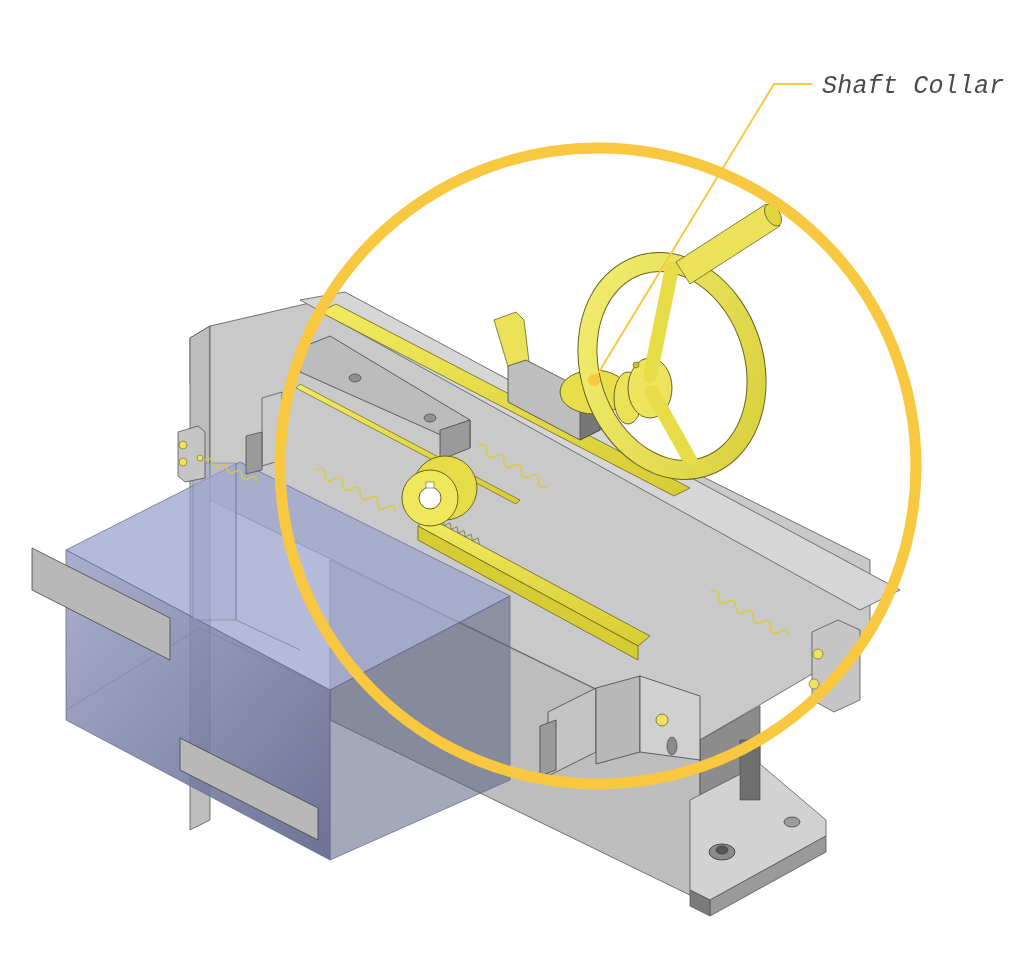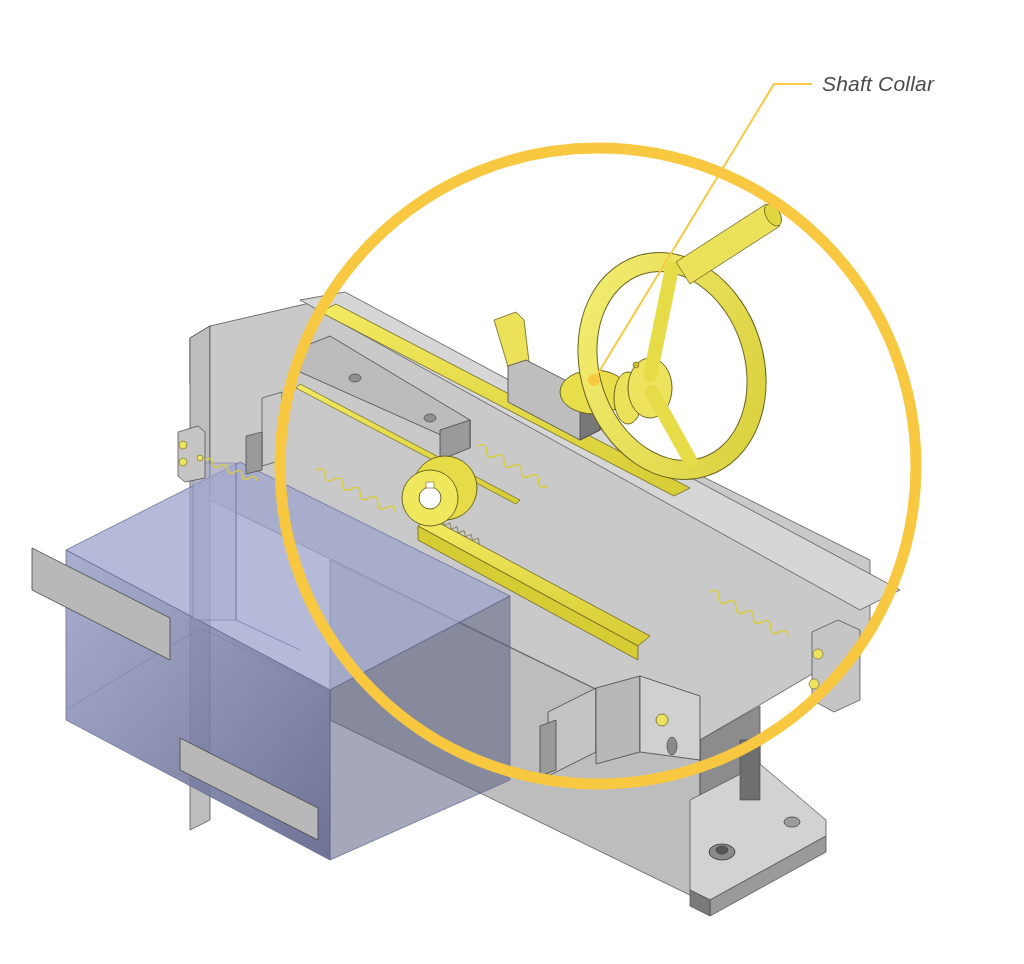--- a/index.html
+++ b/index.html
@@ -1,22 +1,22 @@
 <!DOCTYPE html>
 <html><head>
 <meta charset="utf-8">
 <style>
   html, body { margin: 0; padding: 0; background: #ffffff; }
   body { width: 1024px; height: 964px; position: relative; overflow: hidden;
          font-family: "Liberation Sans", sans-serif; }
   #stage { position: absolute; left: 0; top: 0; width: 1024px; height: 964px; }
   .callout-label {
     position: absolute; left: 822px; top: 72px;
-    font-family: Liberation Sans, sans-serif;
-    font-style: italic; font-size: 21px; color: #4a4a4a;
+    font-family: Liberation Mono, monospace;
+    font-style: italic; font-size: 25px; color: #4a4a4a;
     letter-spacing: 0.2px;
   }
 </style>
 </head>
 <body>
 
 <svg id="stage" viewBox="0 0 1024 964" xmlns="http://www.w3.org/2000/svg">
   <defs>
     <linearGradient id="wheelGrad" x1="0" y1="0" x2="1" y2="1">
       <stop offset="0" stop-color="#f4ee74"></stop>

